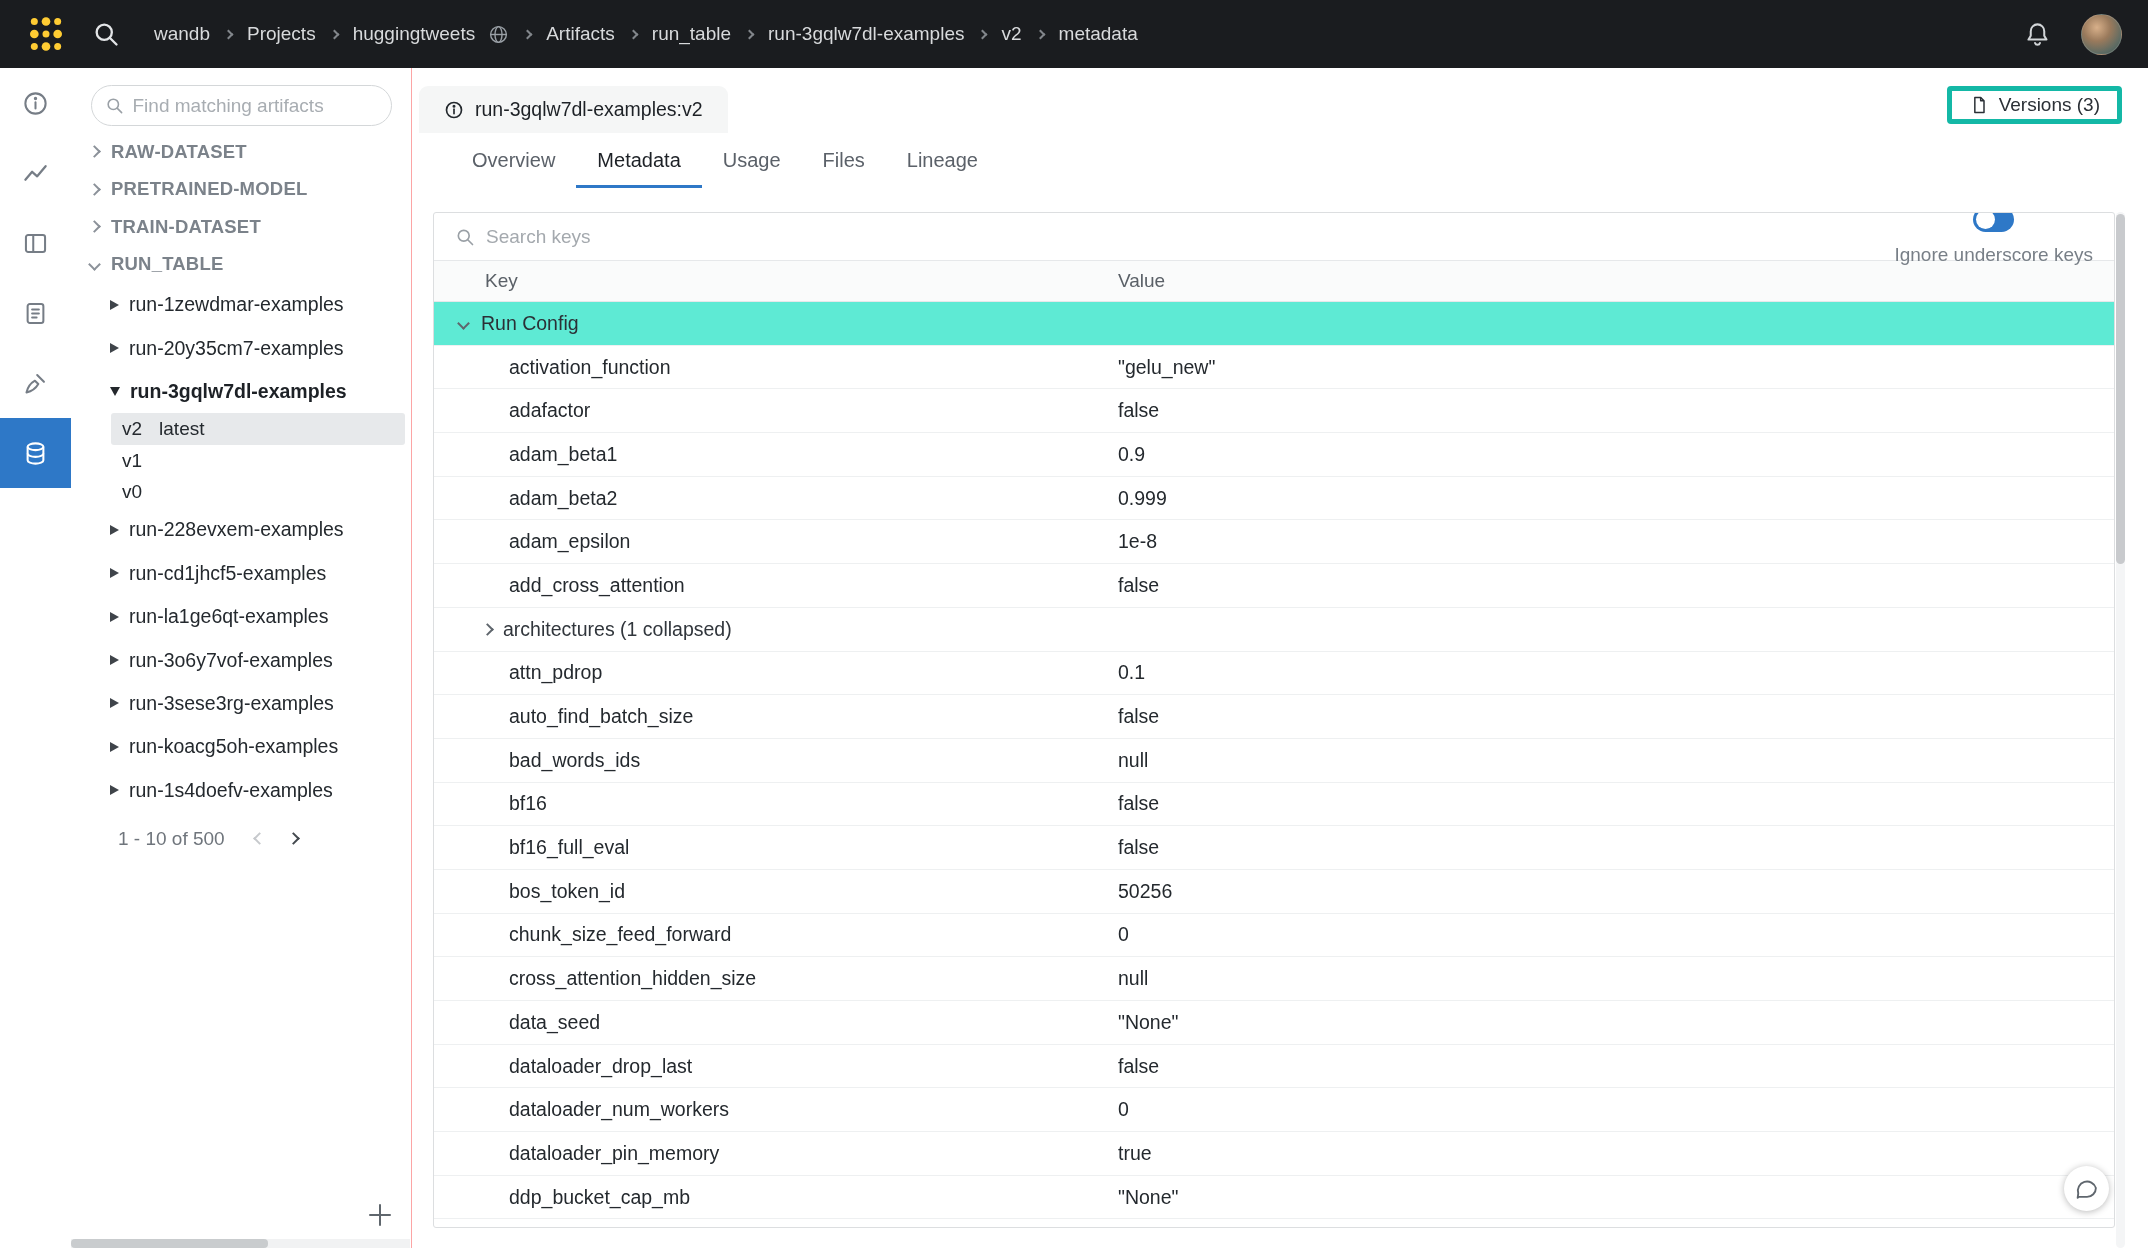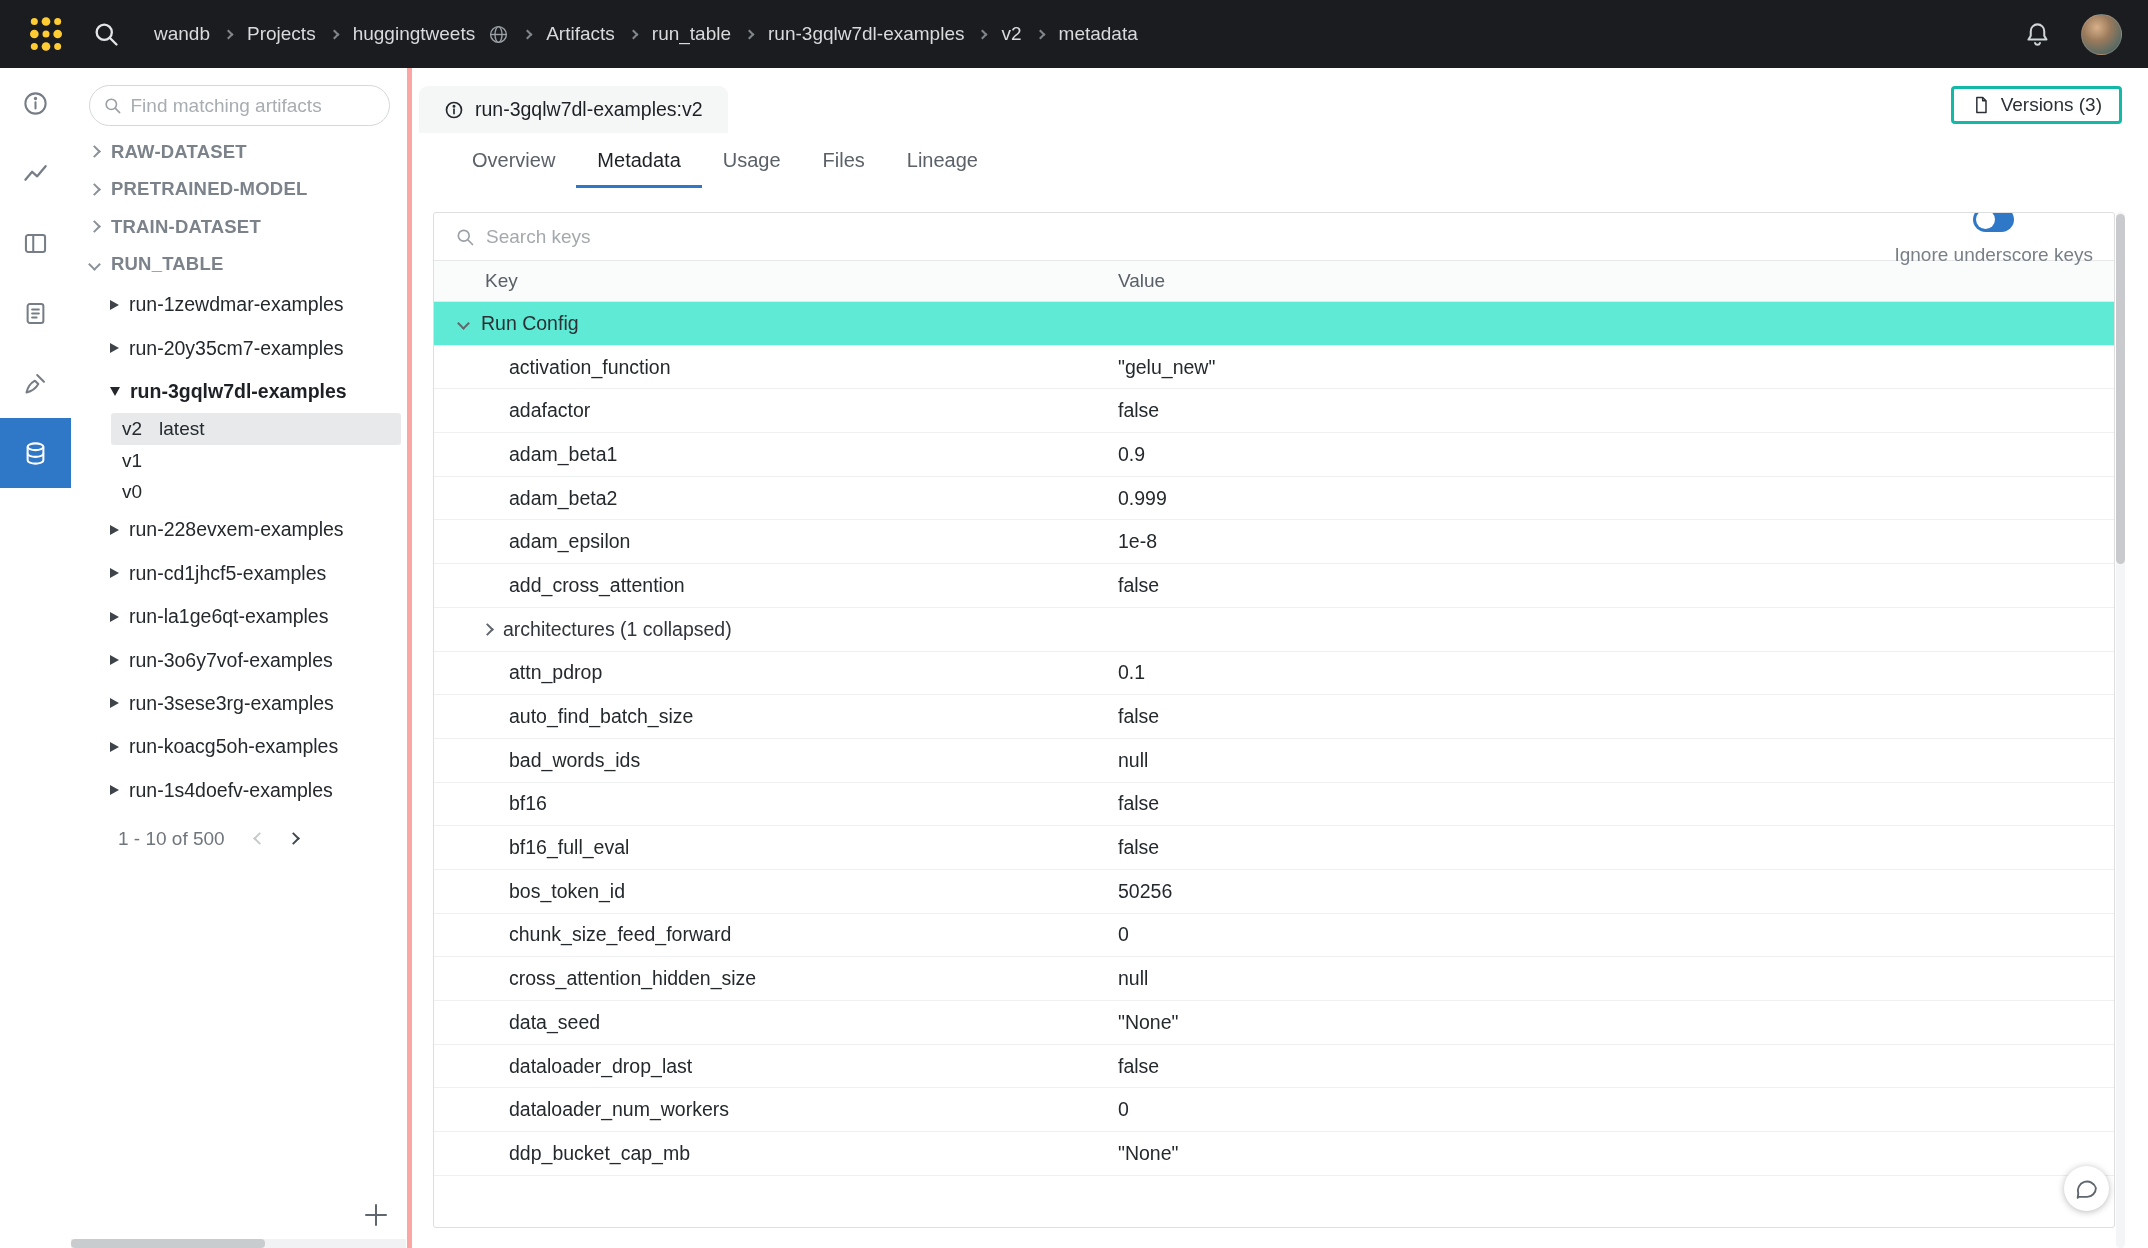--- a/index.html
+++ b/index.html
@@ -24,21 +24,21 @@
 
   .shell { display:flex; flex:1; min-height:0; }
 
   
   .rail { width:71px; flex:0 0 71px; background:#fff; display:flex; flex-direction:column; }
   .rail-item { height:70px; display:flex; align-items:center; justify-content:center; color:#767d86; cursor:pointer; }
   .rail-item svg { width:27px; height:27px; }
   .rail-item.selected { background:#2e78c7; color:#fff; }
 
   
-  .sidebar { width:341px; flex:0 0 341px; border-right:5px solid #fca5a5; position:relative;
+  .sidebar { width:341px; flex:0 0 341px; border-right:1px solid #fca5a5; position:relative;
              padding-top:17px; display:flex; flex-direction:column; }
   .artifact-search { width:301px; height:41px; margin:0 auto; border:1px solid #d4d7d9; border-radius:21px;
                      display:flex; align-items:center; padding:0 13px; gap:9px; background:#fff; }
   .artifact-search .sicon { width:19px; height:19px; color:#9aa0a6; flex:0 0 auto; }
   .artifact-search input { border:none; outline:none; background:transparent; width:100%;
                            font-size:19px; color:#33383d; font-family:inherit; }
   .artifact-search input::placeholder { color:#a8adb2; }
   .tree { margin-top:7px; overflow:hidden; }
   .tree-group { height:37.5px; display:flex; align-items:center; padding-left:19px; gap:12px;
                 color:#7b828a; font-size:18.5px; font-weight:600; letter-spacing:.2px; cursor:pointer; }
@@ -70,21 +70,21 @@
   .tri { display:inline-block; width:0; height:0; flex:0 0 auto; }
   .tri-r { border-left:9px solid #3f444a; border-top:5.5px solid transparent; border-bottom:5.5px solid transparent; }
   .tri-d { border-top:9px solid #23272c; border-left:5.5px solid transparent; border-right:5.5px solid transparent; }
 
   
   .main { flex:1; position:relative; min-width:0; background:#fff; }
   .tabstrip { height:65px; display:flex; align-items:flex-end; padding:0 26px 0 7px; }
   .artifact-tab { height:47px; background:#f5f6f6; border-radius:9px 9px 0 0; display:flex; align-items:center;
                   gap:11px; padding:0 25px; font-size:19.5px; color:#1d2126; cursor:pointer; }
   .artifact-tab .iicon { width:20px; height:20px; color:#24292e; }
-  .versions-btn { margin-left:auto; margin-bottom:9px; height:38px; border:3px solid #14b8a6; border-radius:4px;
+  .versions-btn { margin-left:auto; margin-bottom:9px; height:38px; border:5px solid #14b8a6; border-radius:4px;
                   background:#fff; display:flex; align-items:center; gap:10px; padding:0 17px;
                   font-size:19px; color:#2b3036; cursor:pointer; }
   .versions-btn .dicon { width:20px; height:20px; color:#2b3036; }
   .tabs { height:55px; display:flex; padding-left:39px; }
   .tab { padding:0 21px; display:flex; align-items:center; font-size:20px; color:#5b6169;
          cursor:pointer; position:relative; }
   .tab.active { color:#1d2126; }
   .tab.active::after { content:""; position:absolute; left:0; right:0; bottom:0; height:3px; background:#2e78c7; }
 
   .meta-panel { position:absolute; left:21px; top:144px; width:1682px; height:1016px;
@@ -468,20 +468,24 @@
             </div>
             <div class="row">
               <div class="key">dataloader_drop_last</div>
               <div class="value">false</div>
             </div>
             <div class="row">
               <div class="key">dataloader_num_workers</div>
               <div class="value">0</div>
             </div>
             <div class="row">
+              <div class="key">dataloader_pin_memory</div>
+              <div class="value">true</div>
+            </div>
+            <div class="row">
               <div class="key">ddp_bucket_cap_mb</div>
               <div class="value">"None"</div>
             </div>
           </div>
       </section>
 
       <div class="v-scroll-track">
         <div class="v-scroll-thumb"></div>
       </div>
 

